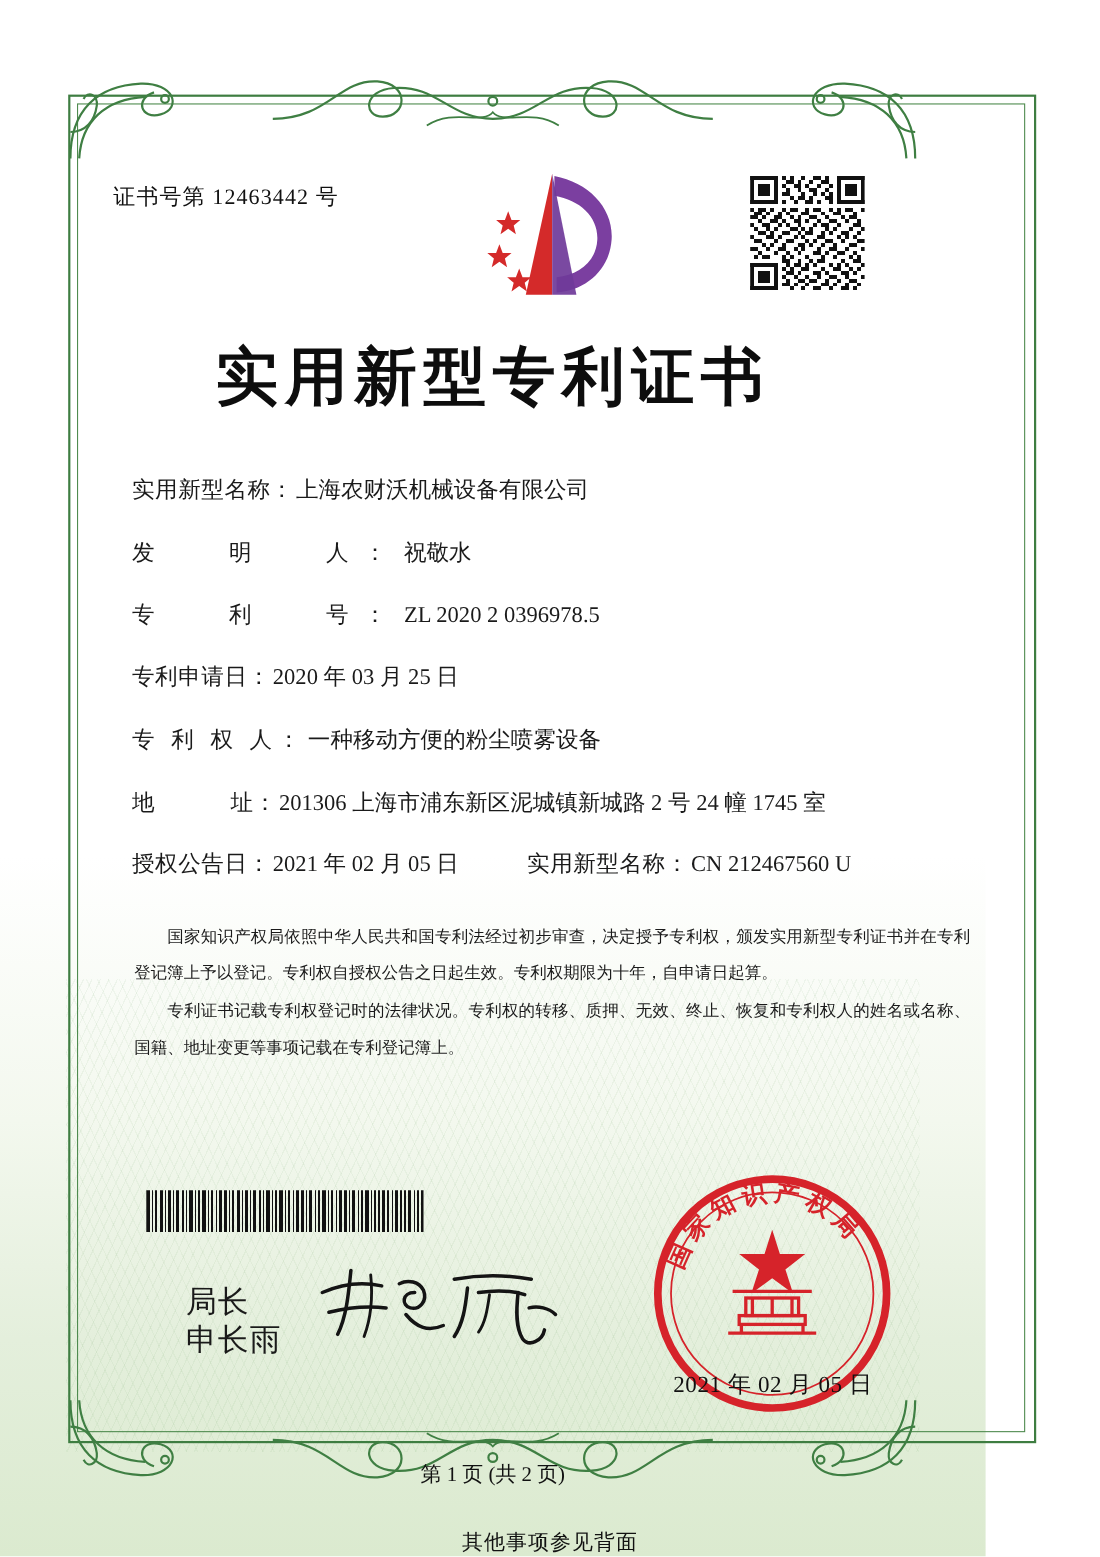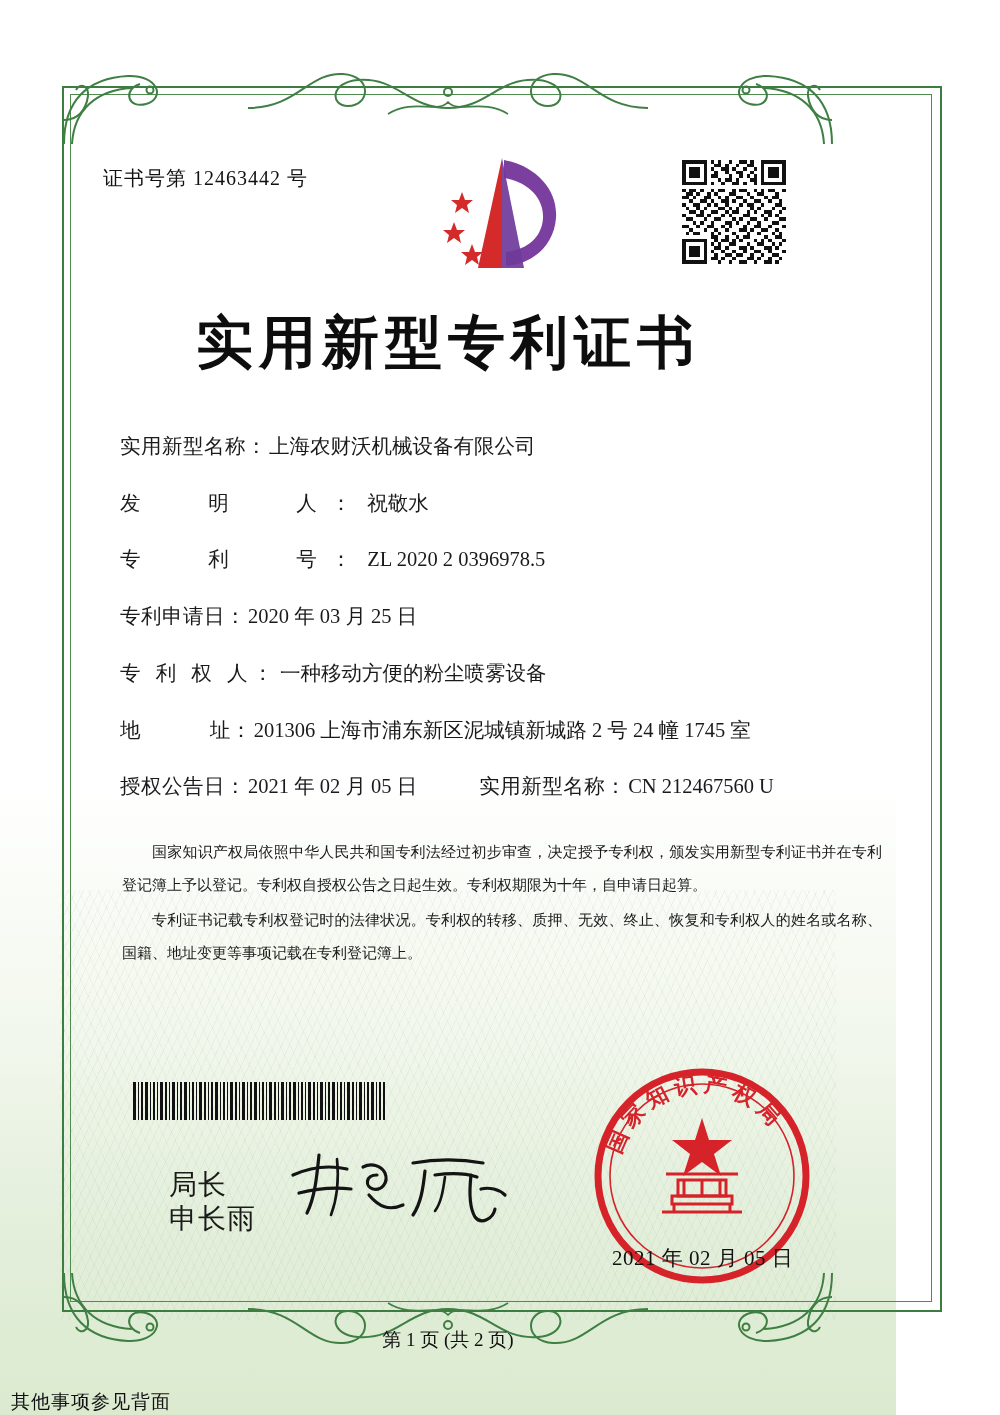--- a/index.html
+++ b/index.html
@@ -208,22 +208,23 @@
     position: absolute;
     left: 0; right: 0;
     top: 1327px;
     text-align: center;
     font-size: 19px;
     color: #111;
     font-family: Liberation Serif, serif;
   }
   .back-note {
     position: absolute;
-    left: 11px; right: 0;
+    left: 0; right: 0;
     top: 1389px;
+    text-align: center;
     font-size: 19px;
     color: #111;
     letter-spacing: 1px;
   }
 </style>
 </head>
 <body>
 
 <div class="cert-page">
 

